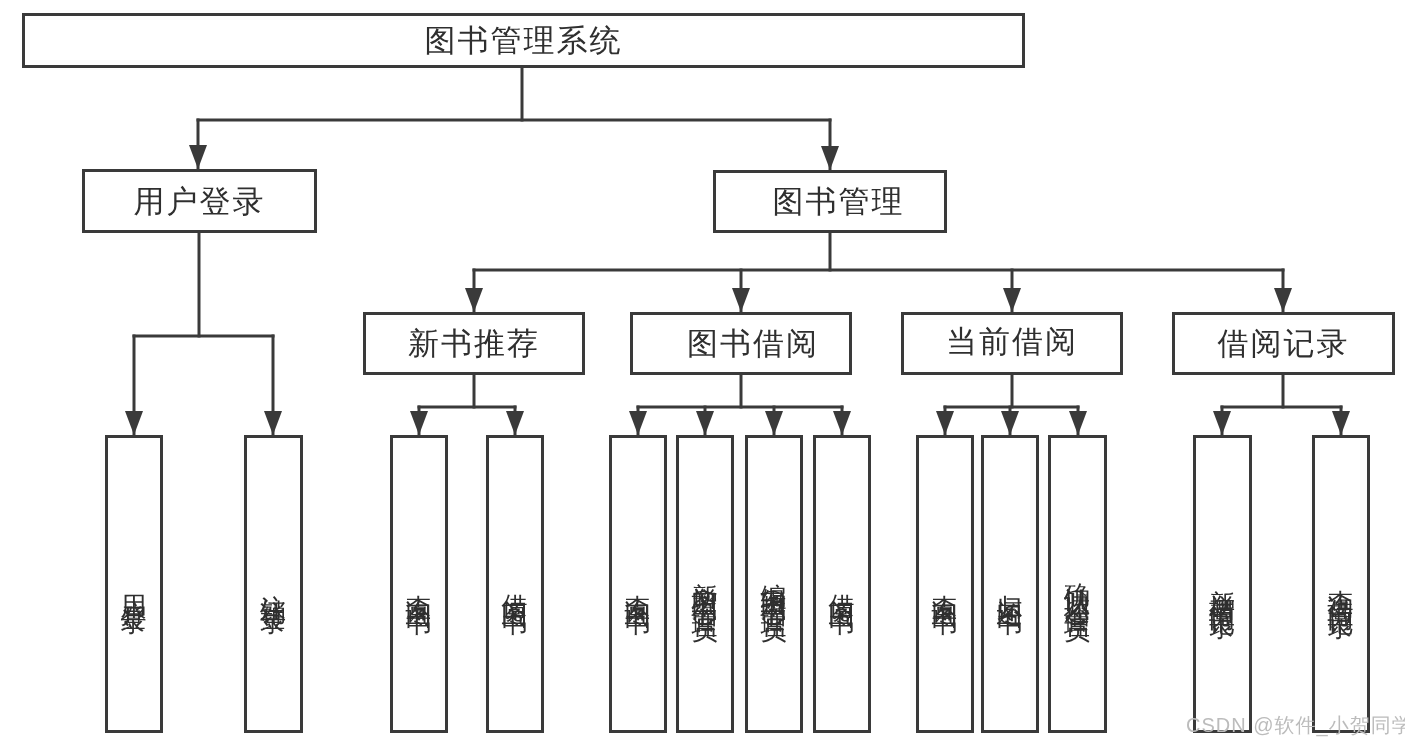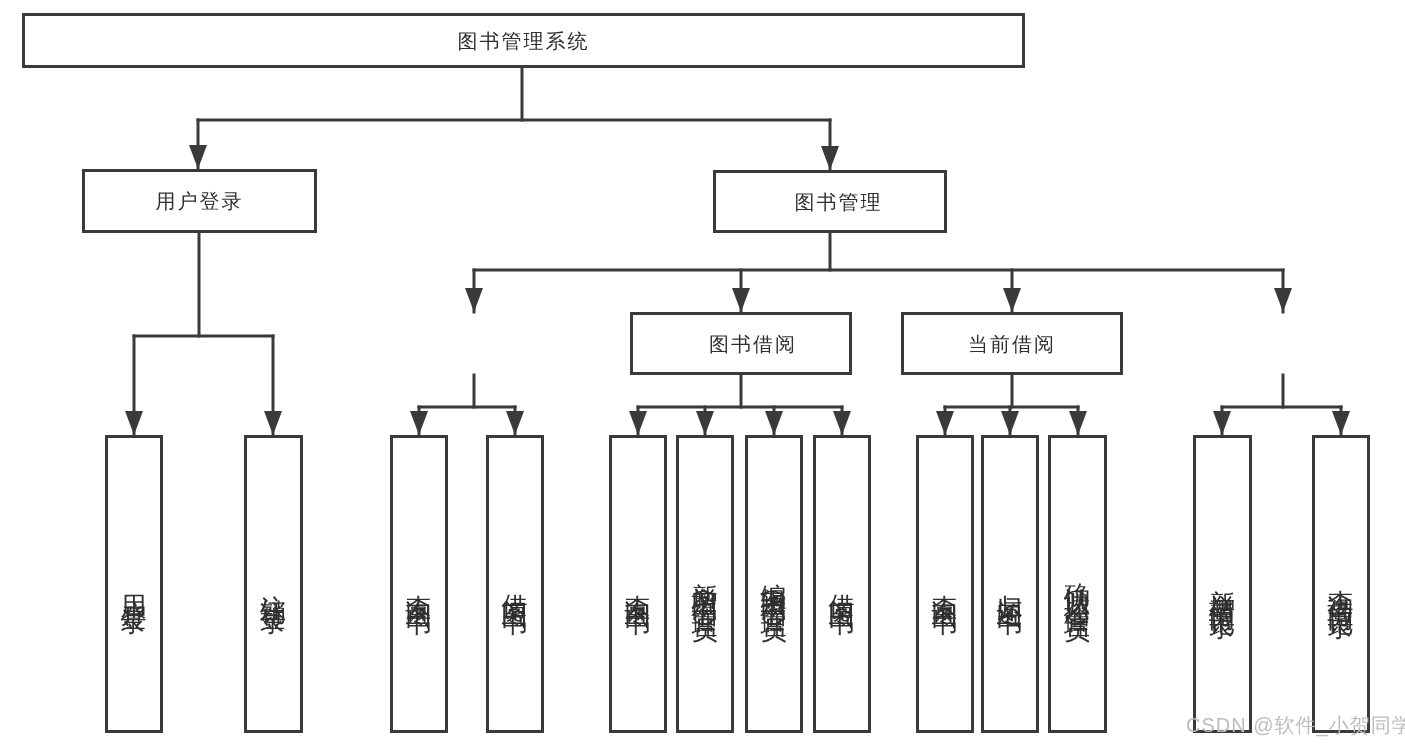--- a/index.html
+++ b/index.html
@@ -26,39 +26,39 @@
     box-sizing: border-box;
     background: #ffffff;
     border: 3px solid #3a3a3a;
     display: flex;
     align-items: center;
     justify-content: center;
     z-index: 2;
     color: #2f2f2f;
   }
   .h-node span {
-    font-size: 20px;
+    font-size: 31px;
     letter-spacing: 2px;
     line-height: 1;
     white-space: nowrap;
   }
   .v-node span {
     writing-mode: vertical-rl;
     text-orientation: mixed;
     font-size: 26px;
     letter-spacing: 5px;
     line-height: 1;
   }
   .root    { left: 22px;  top: 13px;  width: 1003px; height: 55px; }
   .l2-a    { left: 82px;  top: 169px; width: 235px;  height: 64px; }
   .l2-b    { left: 713px; top: 170px; width: 234px;  height: 63px; padding-left: 17px; }
   .l3      { top: 312px; height: 63px; width: 222px; }
   .l3-a    { left: 363px; }
   .l3-b    { left: 630px; padding-left: 24px; }
-  .l3-c    { left: 901px; }
+  .l3-c    { left: 901px; font-family: Liberation Mono, monospace; }
   .l3-d    { left: 1172px; width: 223px; }
   .leaf    { top: 435px; height: 298px; width: 58px; }
   .leaf-1  { left: 105px; }
   .leaf-2  { left: 244px; width: 59px; }
   .leaf-3  { left: 390px; }
   .leaf-4  { left: 486px; }
   .leaf-5  { left: 609px; }
   .leaf-6  { left: 676px; }
   .leaf-7  { left: 745px; }
   .leaf-8  { left: 813px; }
@@ -137,26 +137,32 @@
     <span>图书管理系统</span>
   </div>
 
   <div class="node h-node l2-a">
     <span>用户登录</span>
   </div>
   <div class="node h-node l2-b">
     <span>图书管理</span>
   </div>
 
+  <div class="node h-node l3 l3-a">
+    <span>新书推荐</span>
+  </div>
   <div class="node h-node l3 l3-b">
     <span>图书借阅</span>
   </div>
   <div class="node h-node l3 l3-c">
     <span>当前借阅</span>
   </div>
+  <div class="node h-node l3 l3-d">
+    <span>借阅记录</span>
+  </div>
 
   <div class="node v-node leaf leaf-1">
     <span>用户登录</span>
   </div>
   <div class="node v-node leaf leaf-2">
     <span>注销登录</span>
   </div>
 
   <div class="node v-node leaf leaf-3">
     <span>查询图书</span>

